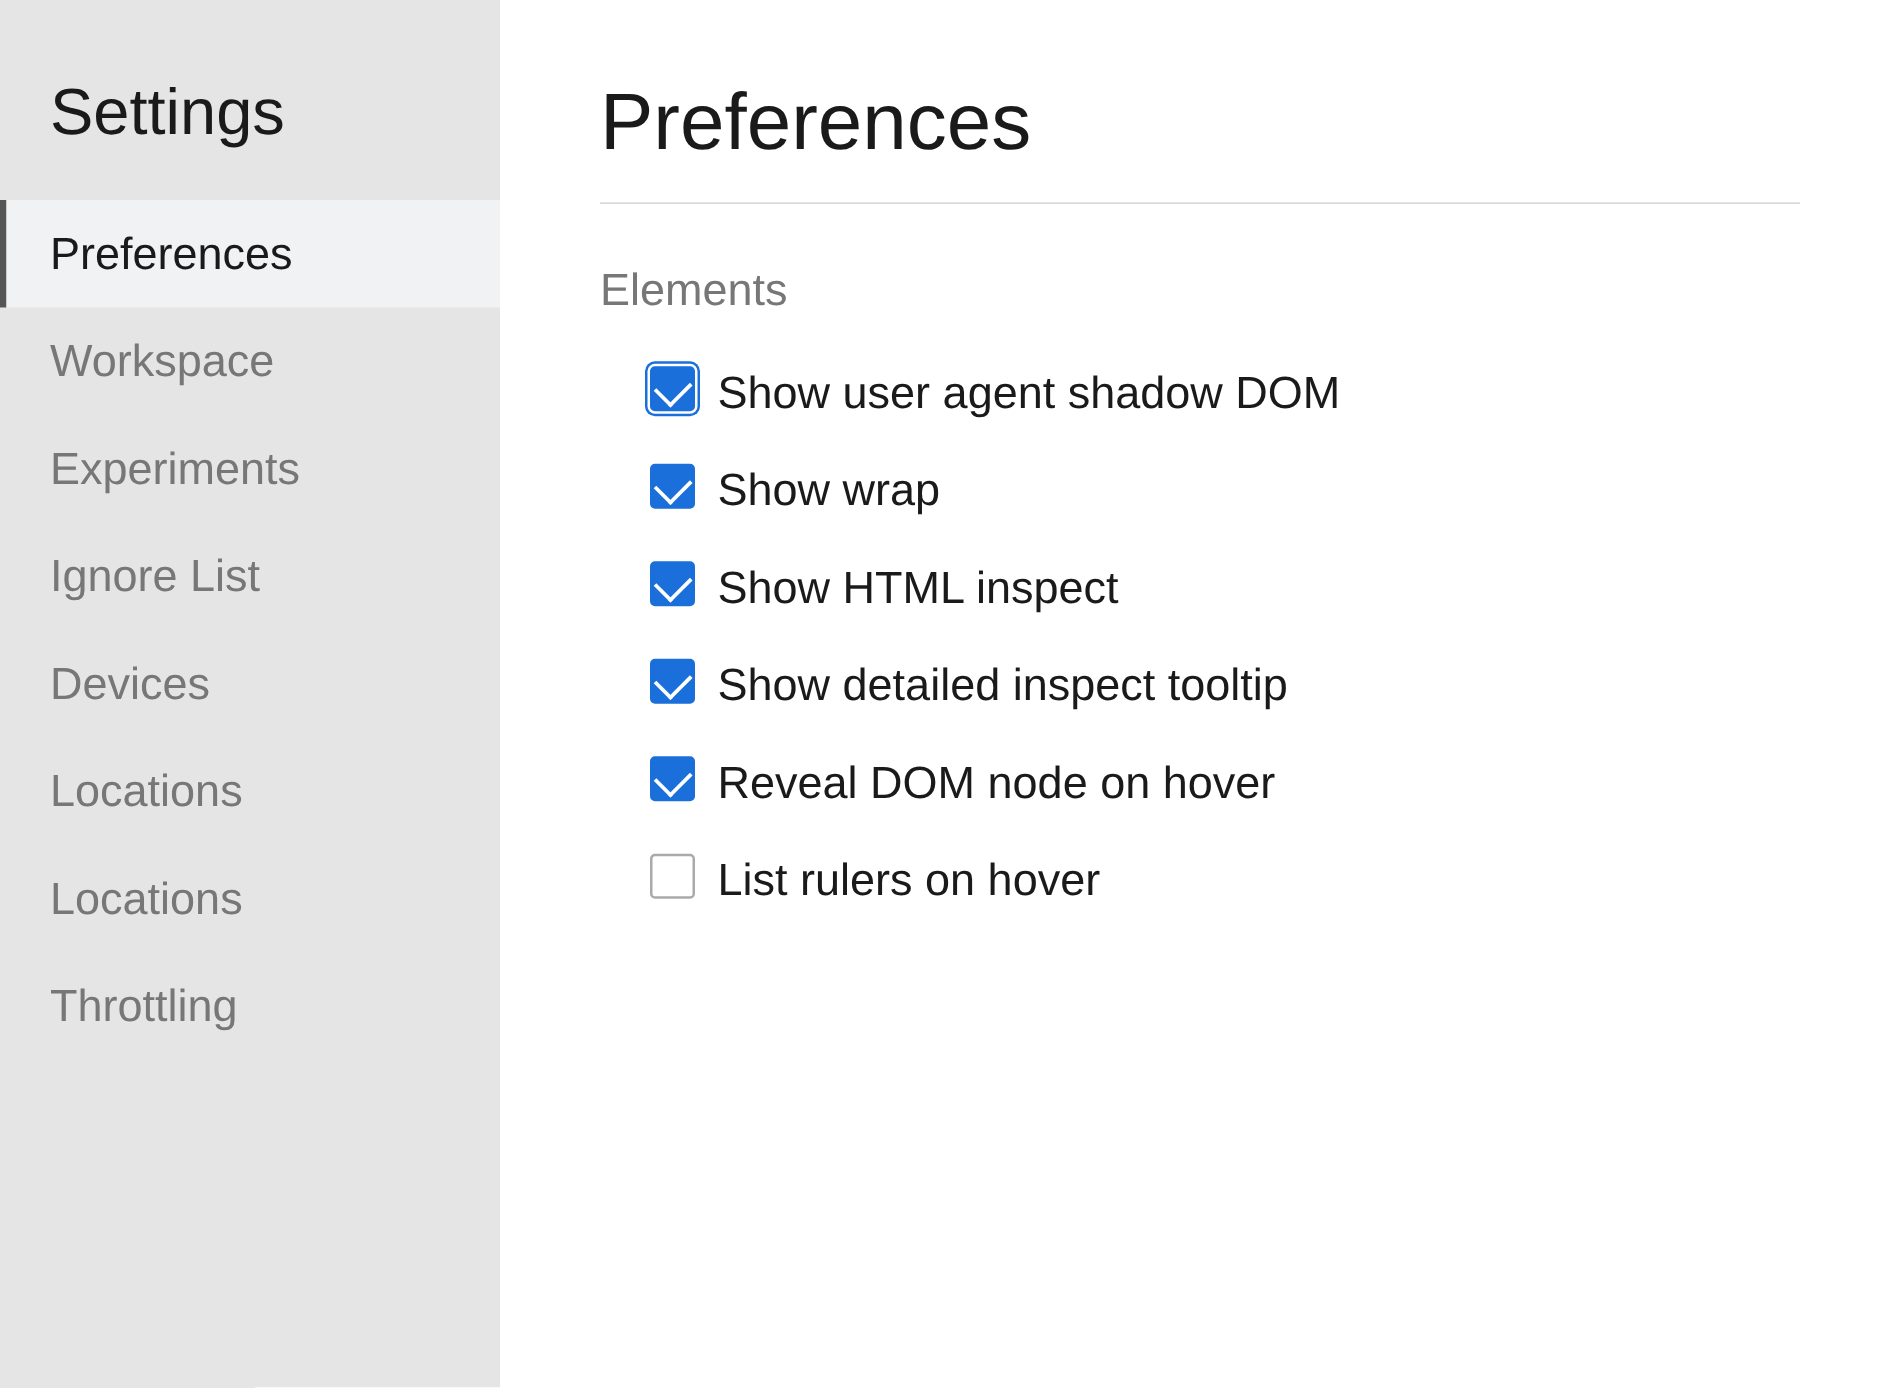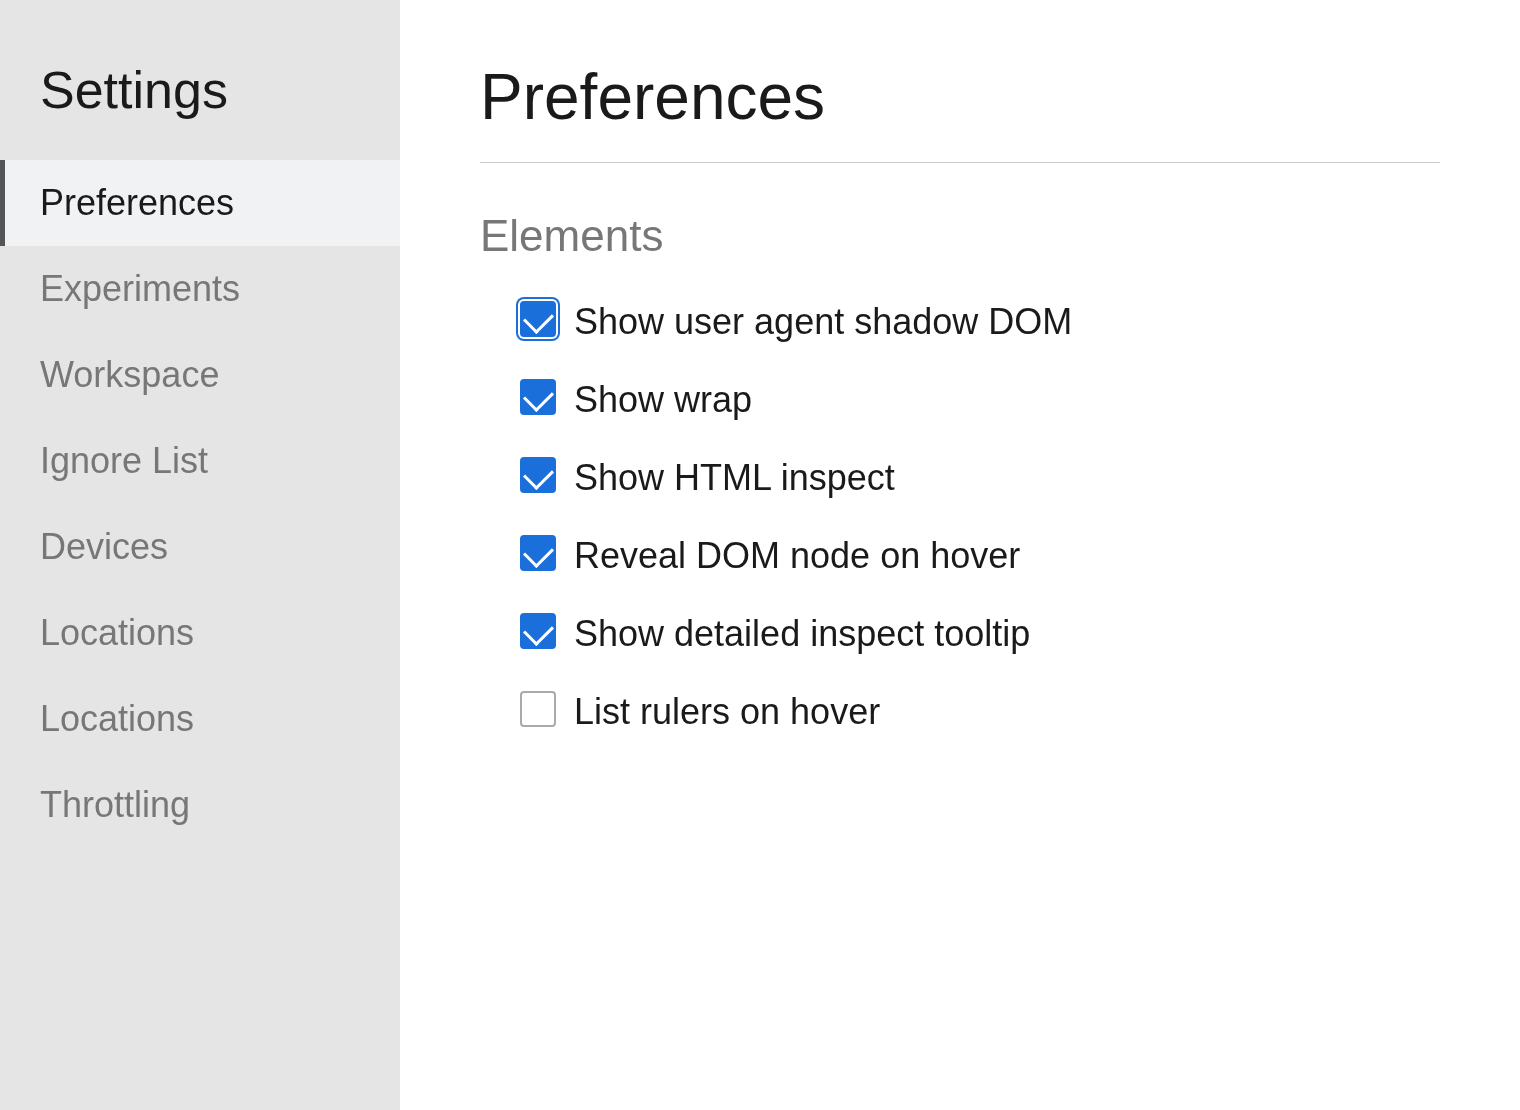--- a/index.html
+++ b/index.html
@@ -82,21 +82,21 @@
       margin-bottom: 28px;
     }
 
     .divider {
       border: none;
       border-top: 1px solid #ccc;
       margin-bottom: 48px;
     }
 
     .section-title {
-      font-size: 44px;
+      font-size: 36px;
       font-weight: 400;
       color: #777;
       margin-bottom: 40px;
     }
 
     .checkbox-list {
       list-style: none;
       display: flex;
       flex-direction: column;
       gap: 36px;
@@ -160,24 +160,24 @@
 </head>
 <body>
 
 <nav class="sidebar">
   <h1 class="sidebar-title">Settings</h1>
   <ul class="sidebar-nav" id="sidebar-nav">
   <li class="active">
         <a href="#">Preferences</a>
       </li>
       <li>
+        <a href="#">Workspace</a>
+      </li>
+      <li>
         <a href="#">Experiments</a>
-      </li>
-      <li>
-        <a href="#">Workspace</a>
       </li>
       <li>
         <a href="#">Ignore List</a>
       </li>
       <li>
         <a href="#">Devices</a>
       </li>
       <li>
         <a href="#">Locations</a>
       </li>
@@ -207,31 +207,31 @@
           <span>Show wrap</span>
         </label>
       </li>
       <li class="checkbox-item">
         <label for="cb-html-comments">
           <input type="checkbox" id="cb-html-comments" checked="" style="">
           <span>Show HTML inspect</span>
         </label>
       </li>
       <li class="checkbox-item">
+        <label for="cb-inspect-tooltip">
+          <input type="checkbox" id="cb-inspect-tooltip" checked="" style="">
+          <span>Show detailed inspect tooltip</span>
+        </label>
+      </li>
+      <li class="checkbox-item">
         <label for="cb-reveal-dom">
           <input type="checkbox" id="cb-reveal-dom" checked="" style="">
           <span>Reveal DOM node on hover</span>
         </label>
       </li>
       <li class="checkbox-item">
-        <label for="cb-inspect-tooltip">
-          <input type="checkbox" id="cb-inspect-tooltip" checked="" style="">
-          <span>Show detailed inspect tooltip</span>
-        </label>
-      </li>
-      <li class="checkbox-item">
         <label for="cb-rulers">
           <input type="checkbox" id="cb-rulers" style="">
           <span>List rulers on hover</span>
         </label>
       </li>
     </ul>
 </main>
 
 </body></html>

